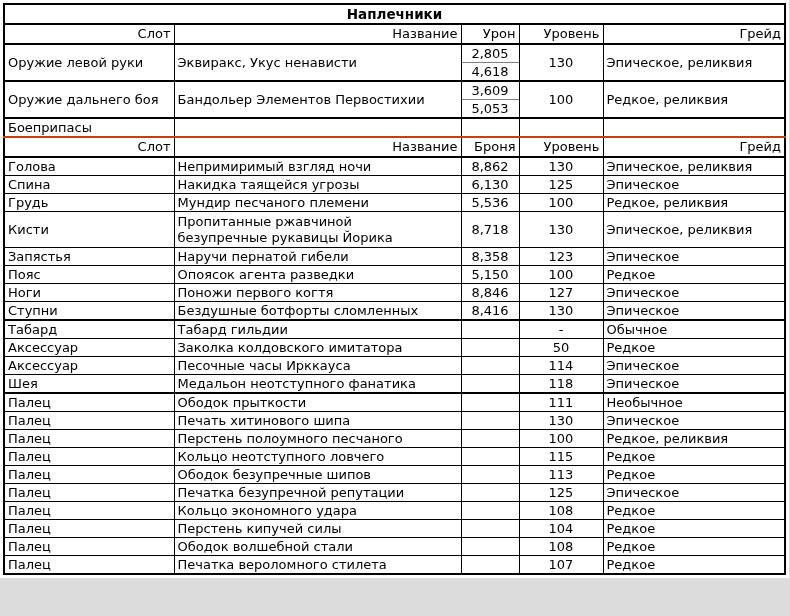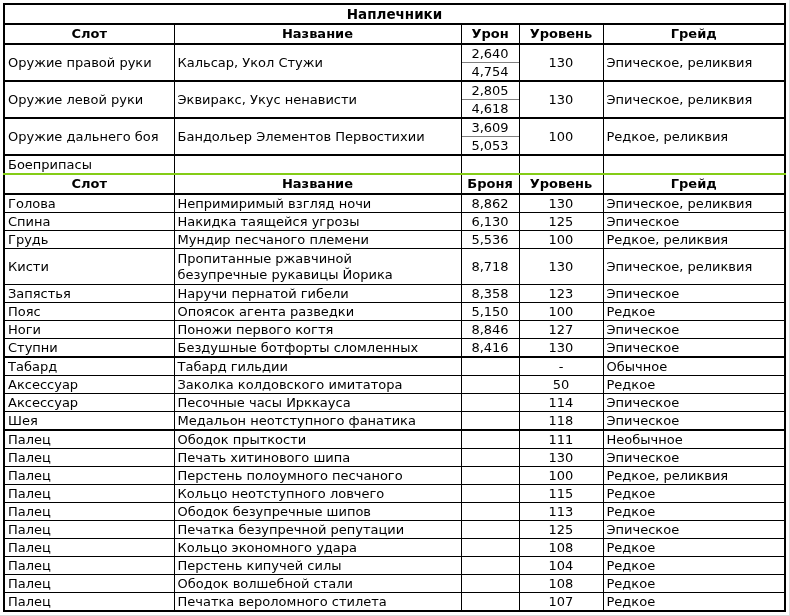--- a/index.html
+++ b/index.html
@@ -36,24 +36,24 @@
     vertical-align: middle;
   }
   tr.title-row td {
     border: 2px solid #000000;
     font-weight: bold;
     font-size: 13.5px;
     text-align: center;
     height: 18px;
   }
   tr.head-row th {
-    border-top: 2px solid #84cc16;
+    border-top: 2px solid #c2410c;
     border-bottom: 2px solid #000000;
-    font-weight: bold;
-    text-align: center;
+    font-weight: normal;
+    text-align: right;
     height: 18px;
   }
   td.c { text-align: center; }
   td.name-cell { white-space: pre-line; }
   tr.weapon-row td { border-top: 2px solid #000000; border-bottom: 2px solid #000000; }
   td.dmg-cell { padding: 0; }
   td.dmg-cell .dmg-val {
     height: 17px;
     line-height: 17px;
     text-align: center;
@@ -83,30 +83,20 @@
   </tr>
 
   <tr class="head-row">
     <th>Слот</th>
     <th>Название</th>
     <th>Урон</th>
     <th>Уровень</th>
     <th>Грейд</th>
   </tr>
 
-  <tr class="weapon-row">
-    <td>Оружие правой руки</td>
-    <td class="name-cell">Кальсар, Укол Стужи</td>
-    <td class="dmg-cell">
-      <div class="dmg-val">2,640</div>
-      <div class="dmg-val second">4,754</div>
-    </td>
-    <td class="c">130</td>
-    <td>Эпическое, реликвия</td>
-  </tr>
 
   <tr class="weapon-row">
     <td>Оружие левой руки</td>
     <td class="name-cell">Эквиракс, Укус ненависти</td>
     <td class="dmg-cell">
       <div class="dmg-val">2,805</div>
       <div class="dmg-val second">4,618</div>
     </td>
     <td class="c">130</td>
     <td>Эпическое, реликвия</td>

